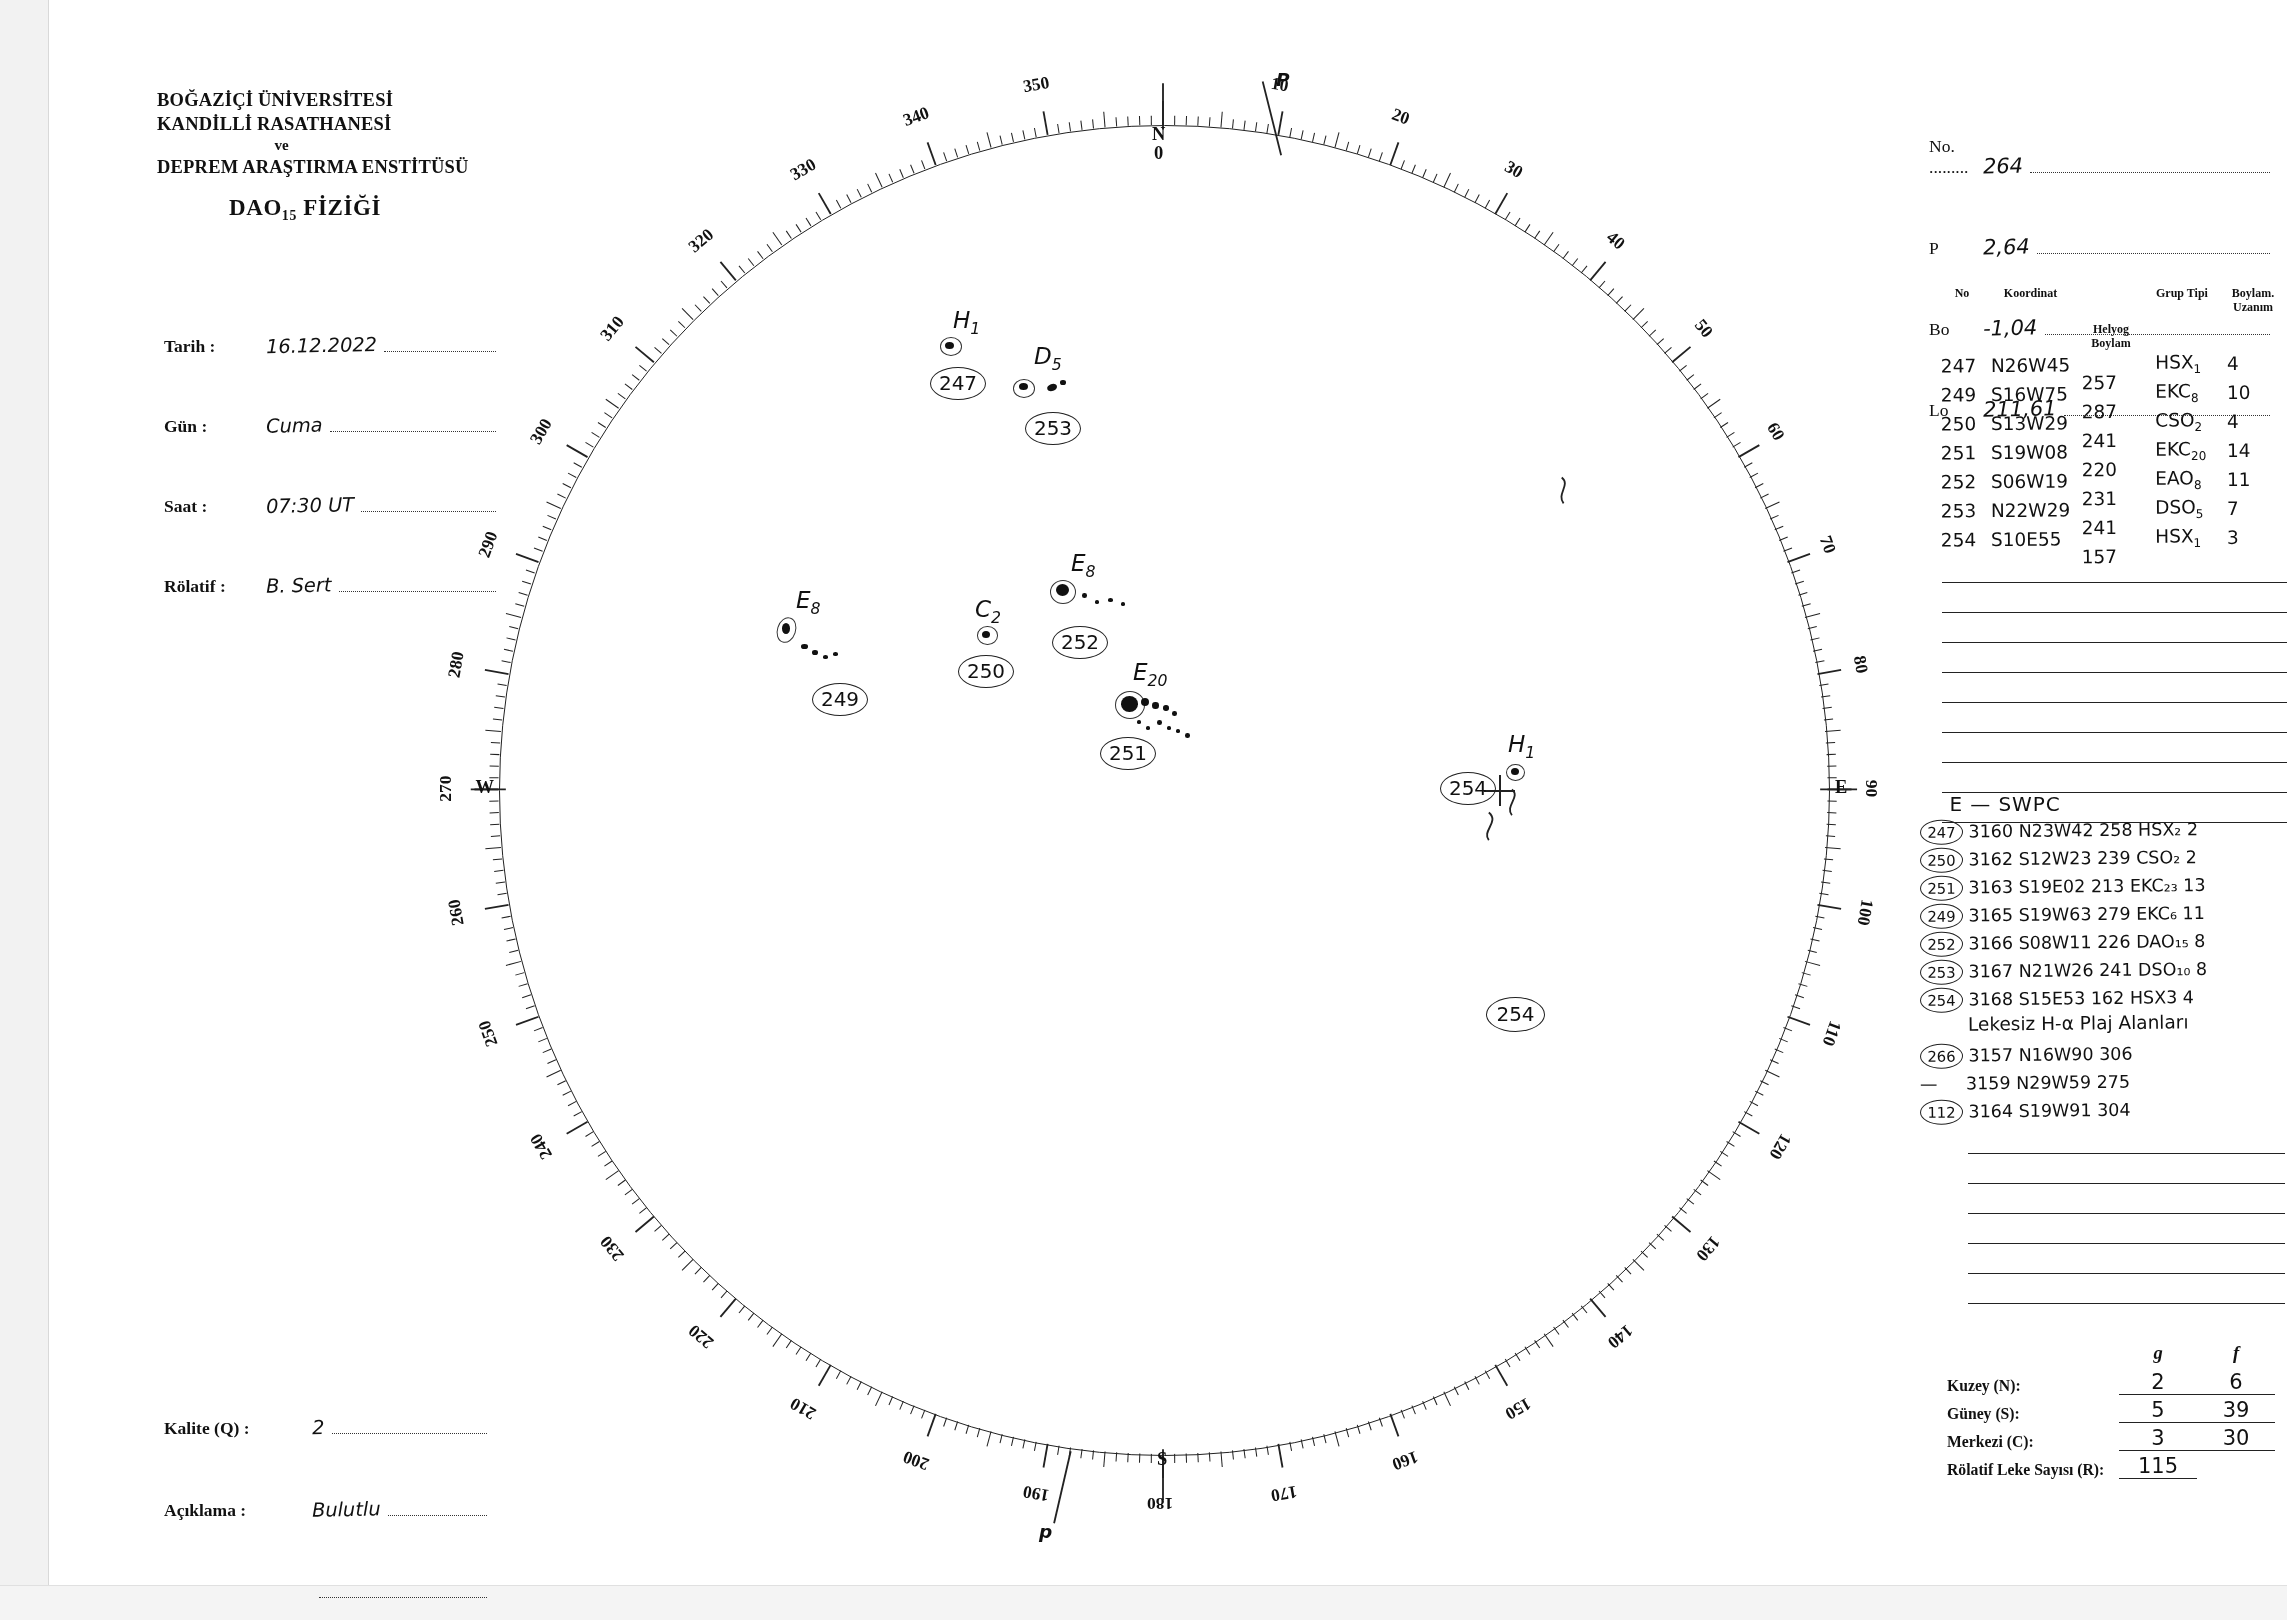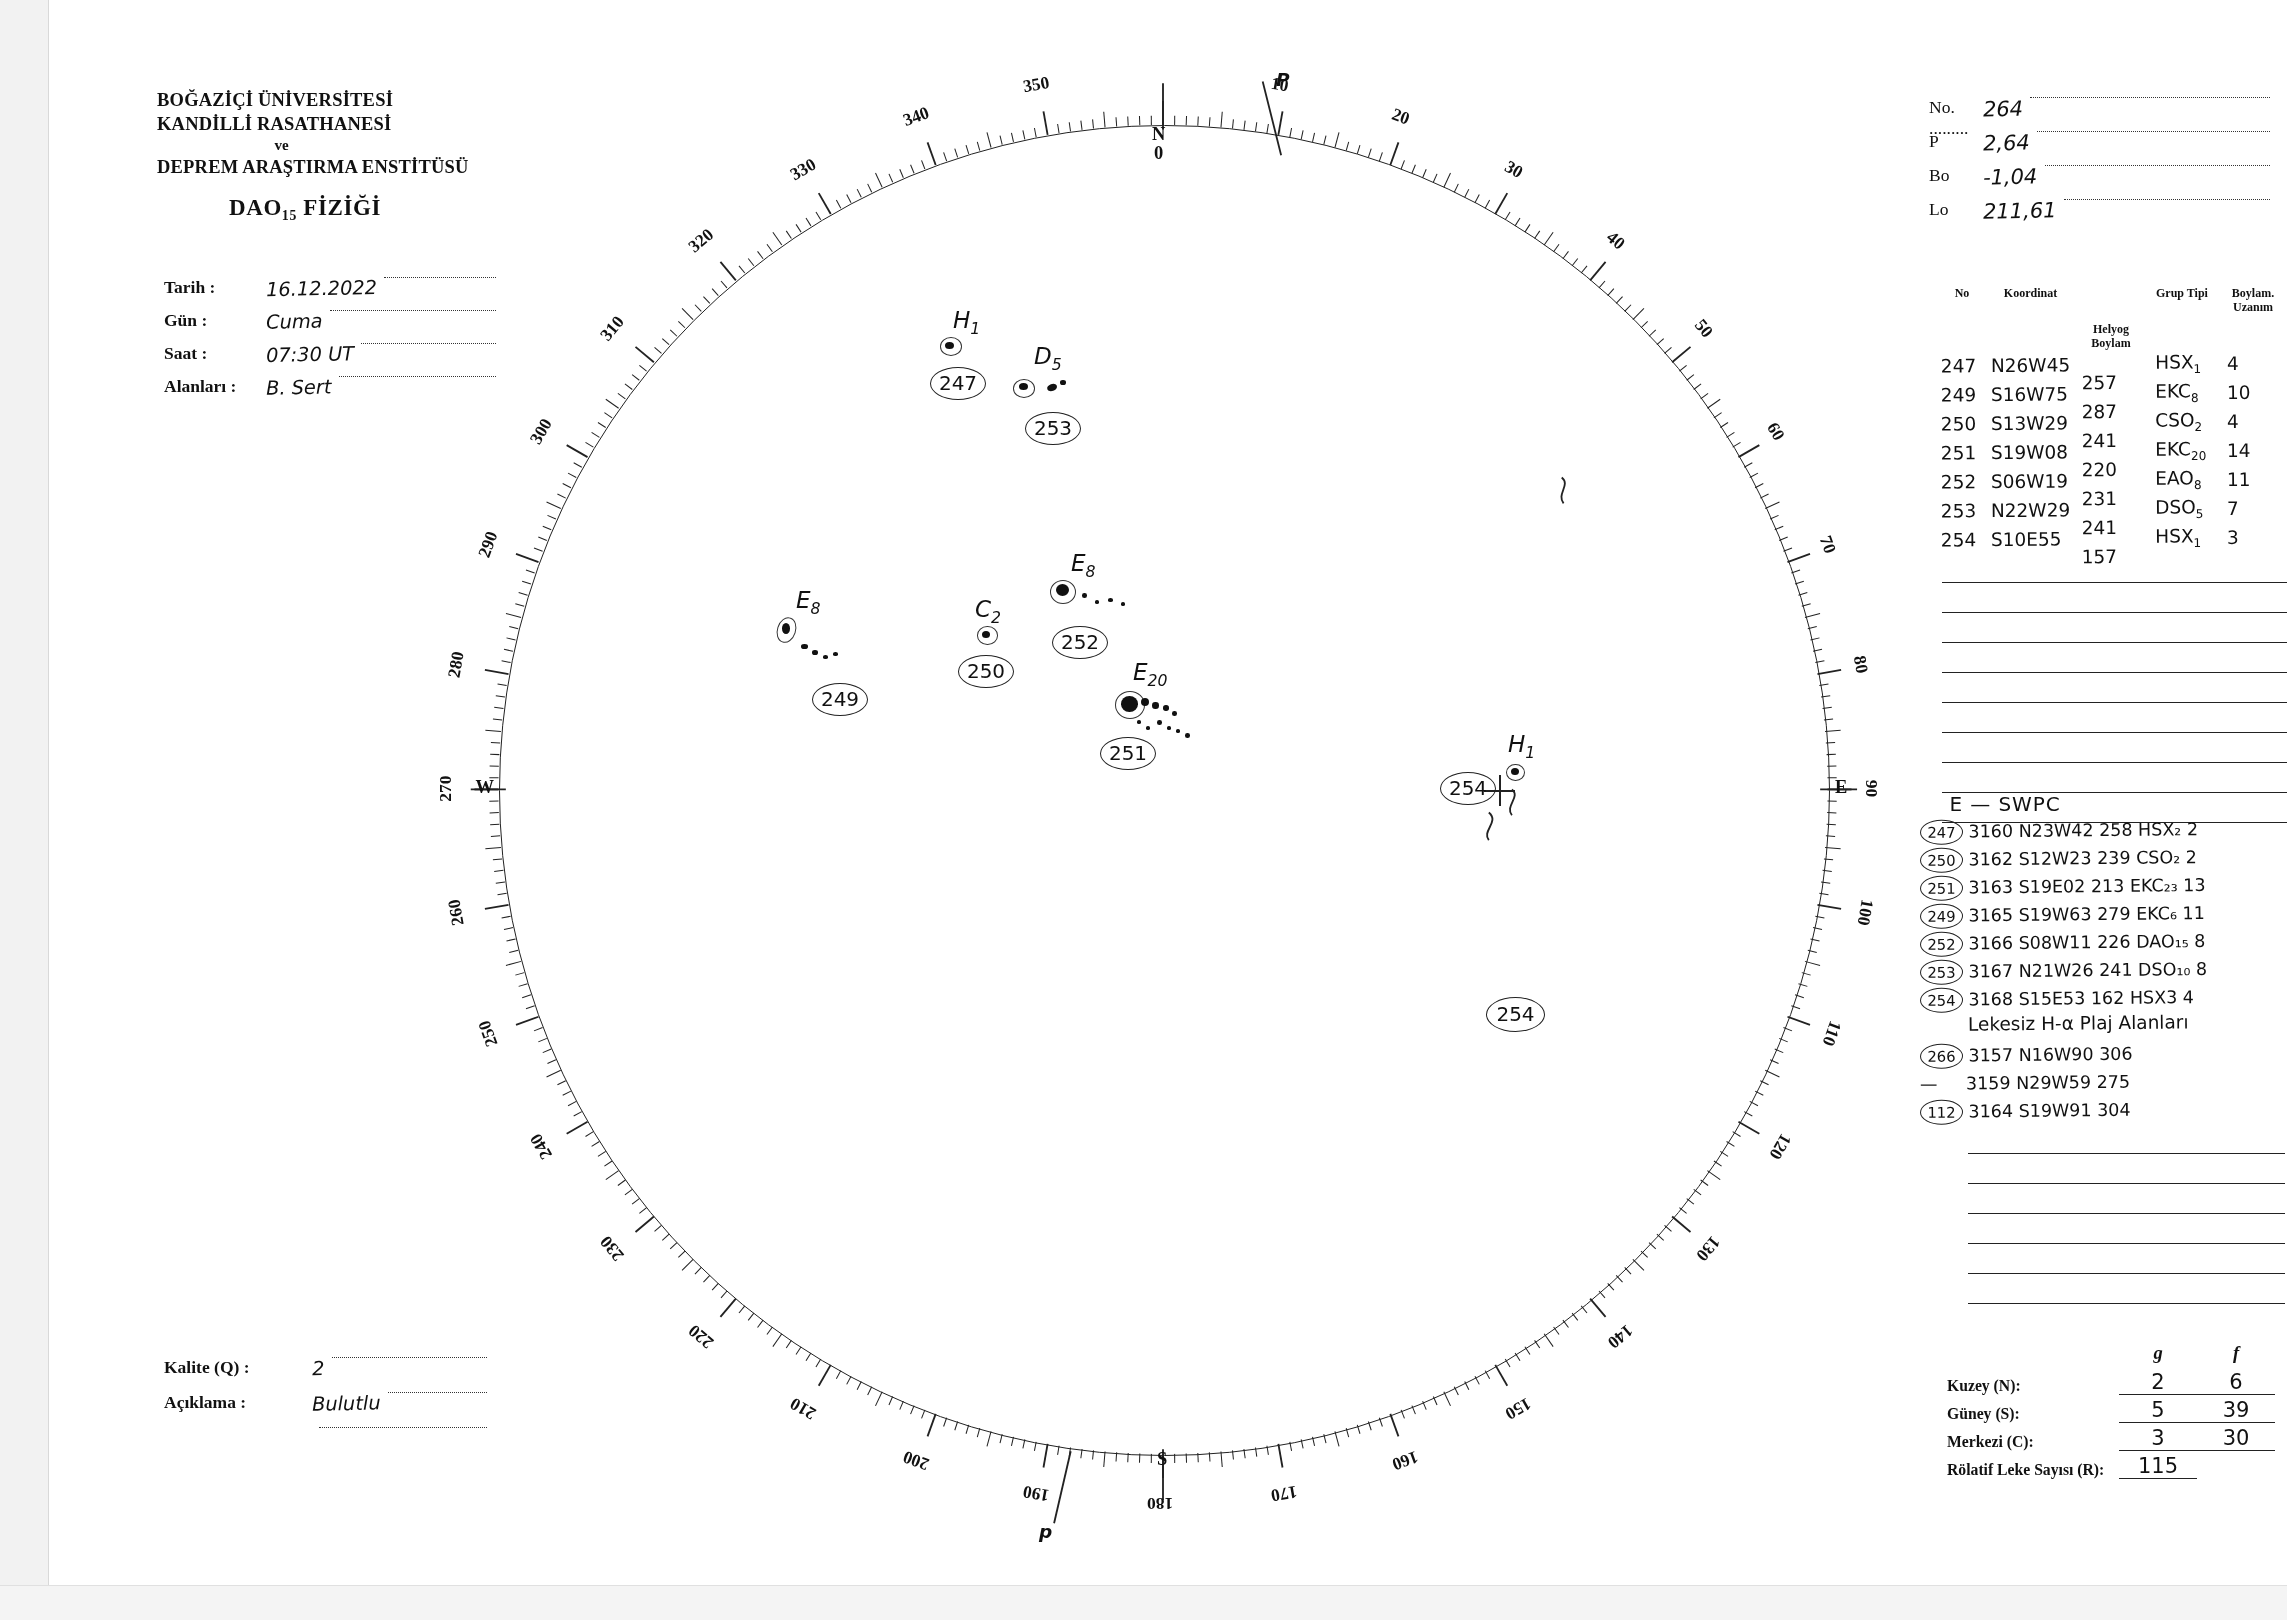--- a/index.html
+++ b/index.html
@@ -7,21 +7,21 @@
   .page{position:absolute;left:0;top:0;width:2288px;height:1621px;background:#ffffff;overflow:hidden;}
   .edge-left{position:absolute;left:0;top:0;width:48px;height:1621px;background:#f2f2f2;border-right:0.9px solid #d9d9d9;}
   .edge-bottom{position:absolute;left:0;bottom:0;width:2288px;height:35px;background:#f4f4f4;border-top:0.9px solid #e0e0e0;}
 
   
   .hdr{position:absolute;left:157px;top:88px;width:332px;}
   .hdr .l1,.hdr .l2,.hdr .l4{font-weight:bold;font-size:18.5px;letter-spacing:0.2px;line-height:24px;}
   .hdr .l3{font-weight:bold;font-size:15px;line-height:18.5px;text-align:center;width:249px;}
   .hdr .title{font-weight:bold;font-size:23px;margin-top:16.6px;margin-left:72px;letter-spacing:0.6px;}
   .fields{position:absolute;left:164px;top:277px;width:332px;font-size:17.5px;}
-  .frow{display:flex;align-items:flex-start;height:33px;}
+  .frow{display:flex;align-items:flex-end;height:33px;margin-top:47px;}
   .flab{font-weight:bold;width:102px;}
   .fval{font-family:"DejaVu Sans",sans-serif;font-style:italic;font-size:19.4px;transform:rotate(-1.2deg);padding-right:7.4px;white-space:nowrap;}
   .dots{flex:1;border-bottom:1.8px dotted #333;margin-bottom:5.5px;}
 
   
   .qual{position:absolute;left:164px;top:1357px;width:323px;font-size:17.5px;}
   .qual .frow{height:35px;}
   .qual .flab{width:148px;}
 
   
@@ -98,21 +98,21 @@
       <span class="flab">Gün :</span>
       <span class="fval">Cuma</span>
       <span class="dots"></span>
     </div>
     <div class="frow">
       <span class="flab">Saat :</span>
       <span class="fval">07:30  UT</span>
       <span class="dots"></span>
     </div>
     <div class="frow">
-      <span class="flab">Alanları :</span>
+      <span class="flab">Rölatif :</span>
       <span class="fval">B. Sert</span>
       <span class="dots"></span>
     </div>
   </div>
 
   <div class="qual">
     <div class="frow">
       <span class="flab">Kalite (Q) :</span>
       <span class="fval">2</span>
       <span class="dots"></span>

